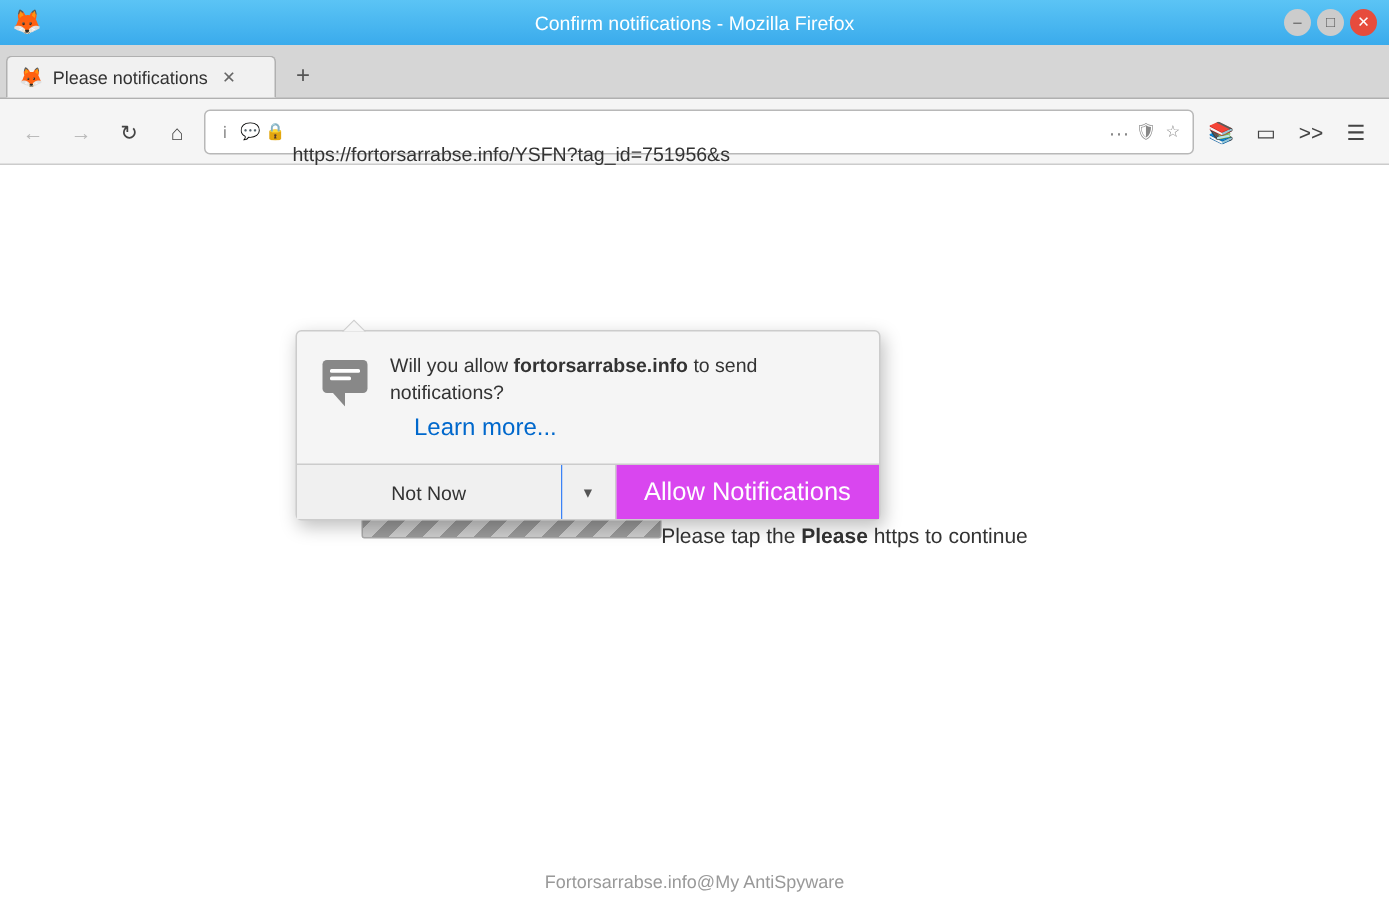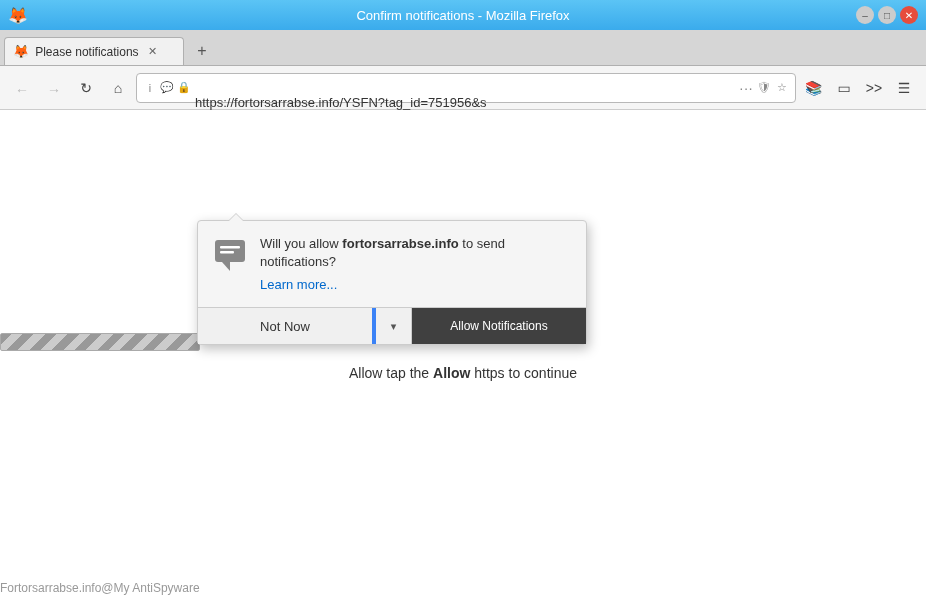--- a/index.html
+++ b/index.html
@@ -172,69 +172,71 @@
       font-size: 13px;
       color: #333;
       line-height: 1.4;
     }
     .popup-question strong {
       font-weight: bold;
     }
     .popup-learn {
       display: inline-block;
       margin-top: 6px;
-      font-size: 13px;
+      font-size: 16px;
       color: #0068cc;
       text-decoration: none;
       cursor: pointer;
+      margin-left: 16px;
     }
     .popup-actions {
       display: flex;
       border-top: 1px solid #ccc;
     }
     .popup-not-now {
       flex: 1;
       height: 36px;
       background: #f0f0f0;
       border: none;
-      border-right: 4px solid #3b82f6;
+      border-right: 1px solid #3b82f6;
       cursor: pointer;
       font-size: 13px;
       color: #333;
       display: flex; align-items: center; justify-content: center;
     }
     .popup-dropdown {
       width: 36px;
       height: 36px;
       background: #f0f0f0;
       border: none;
       border-right: 1px solid #ccc;
       cursor: pointer;
       display: flex; align-items: center; justify-content: center;
       font-size: 11px;
       color: #555;
     }
     .popup-allow {
       flex: 1;
       height: 36px;
-      background: #404040;
-      border: none;
-      cursor: pointer;
-      font-size: 12px;
+      background: #d946ef;
+      border: none;
+      cursor: pointer;
+      font-size: 17px;
       color: #fff;
       display: flex; align-items: center; justify-content: center;
     }
 
     
     .browser-content {
       position: relative;
       background: #fff;
       height: calc(603px - 30px - 36px - 44px);
       display: flex;
-      flex-direction: column;
+      flex-direction: row;
+      align-items: center;
       justify-content: center;
     }
     .progress-bar-container {
       margin-bottom: 14px;
     }
     .progress-bar {
       width: 200px;
       height: 18px;
       background: repeating-linear-gradient(
         -45deg,
@@ -363,17 +365,17 @@
       <button class="popup-not-now">Not Now</button>
       <button class="popup-dropdown">▾</button>
       <button class="popup-allow">Allow Notifications</button>
     </div>
   </div>
 
   <div class="progress-bar-container">
     <div class="progress-bar"></div>
   </div>
   <p class="page-message">
-    <span>Allow tap the </span><strong>Allow</strong><span> https to continue</span>
+    <span>Please tap the </span><strong>Please</strong><span> https to continue</span>
   </p>
 
   <span class="page-footer">Fortorsarrabse.info@My AntiSpyware</span>
 </div>
 
 </body></html>

